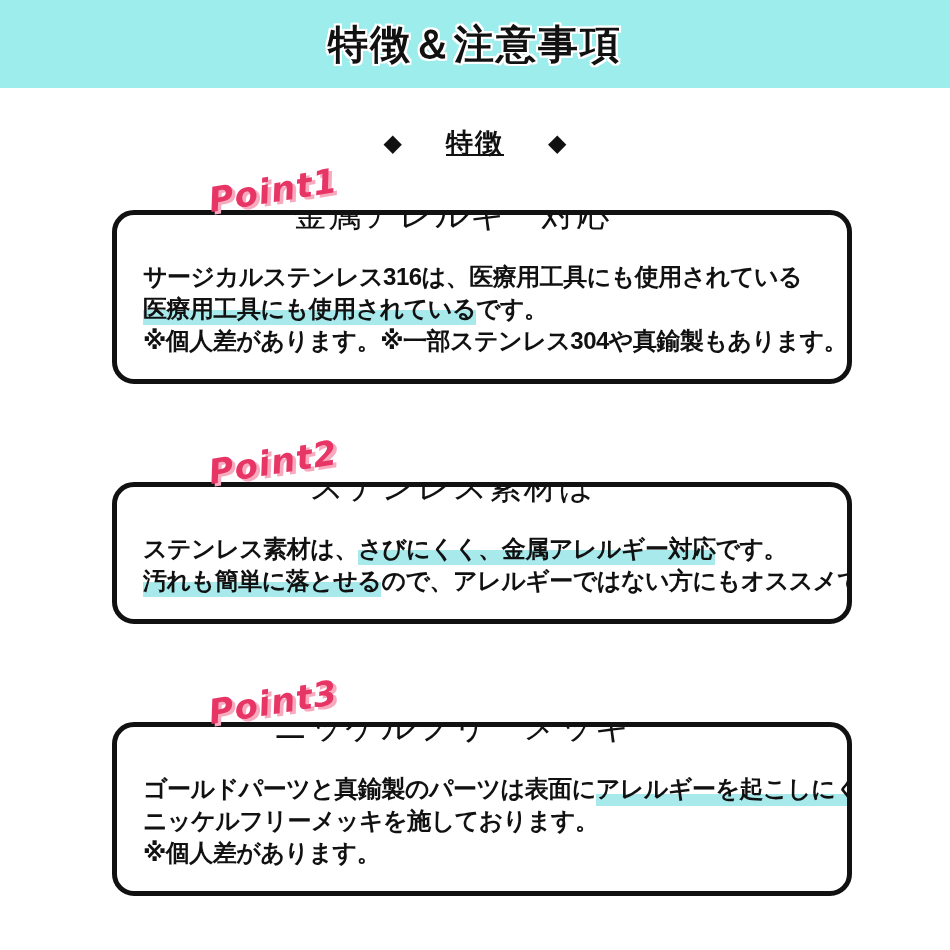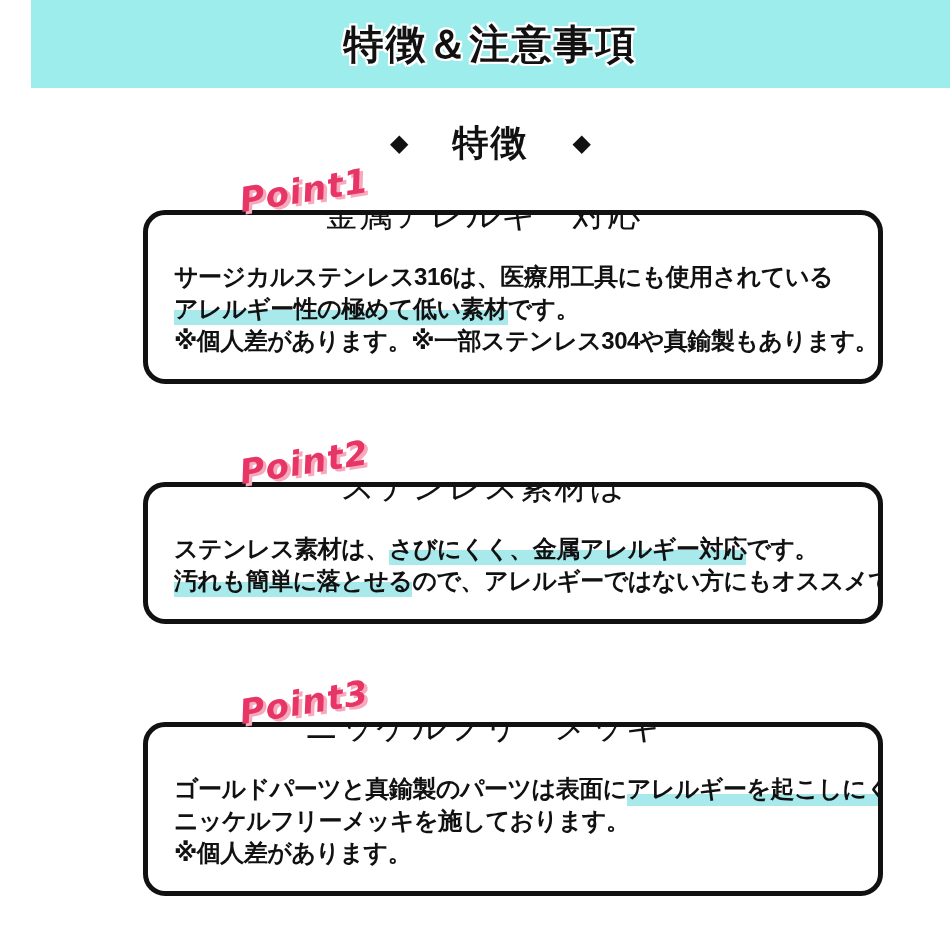--- a/index.html
+++ b/index.html
@@ -13,21 +13,20 @@
   html,body{background:#ffffff;}
   body{
     font-family:"Liberation Sans","DejaVu Sans",sans-serif;
     color:var(--ink);
   }
   .page{
     position:relative;
     width:950px;height:950px;
     background:#ffffff;
     overflow:hidden;
-    padding-left:31px;
   }
   .header{
     height:88px;
     background:var(--header-bg);
     display:flex;align-items:center;justify-content:center;
   }
   .header-title{
     font-size:40px;
     font-weight:700;
     letter-spacing:2px;
@@ -38,21 +37,21 @@
        0   -2px 0 #fff, 0    2px 0 #fff,
       -2px  0   0 #fff, 2px  0   0 #fff;
   }
   .feature-heading{
     margin-top:36px;
     height:38px;
     display:flex;align-items:center;justify-content:center;
     gap:44px;
     font-weight:700;
   }
-  .feature-heading .label{font-size:36px;letter-spacing:2px;}
+  .feature-heading .label{font-size:27px;letter-spacing:2px;text-decoration:underline;}
   .feature-heading .diamond{font-size:24px;line-height:1;}
   .section{
     width:740px;
     margin-left:112px;
   }
   .point-label{
     display:inline-block;
     margin-left:96px;
     margin-top:6px;
     margin-bottom:-2px;
@@ -122,21 +121,21 @@
 
   <div class="section sec1">
     <div class="point-label">Point1</div>
     <div class="box">
       <div class="box-title">金属アレルギー対応</div>
       <div class="box-text">
         <div class="line">
           <span>サージカルステンレス316は、医療用工具にも使用されている</span>
         </div>
         <div class="line">
-          <span class="hl">アレルギー性の極めて低い素材</span><span>です。</span>
+          <span class="hl">医療用工具にも使用されている</span><span>です。</span>
         </div>
         <div class="line">
           <span>※個人差があります。※一部ステンレス304や真鍮製もあります。</span>
         </div>
       </div>
     </div>
   </div>
 
   <div class="section sec2">
     <div class="point-label">Point2</div>

